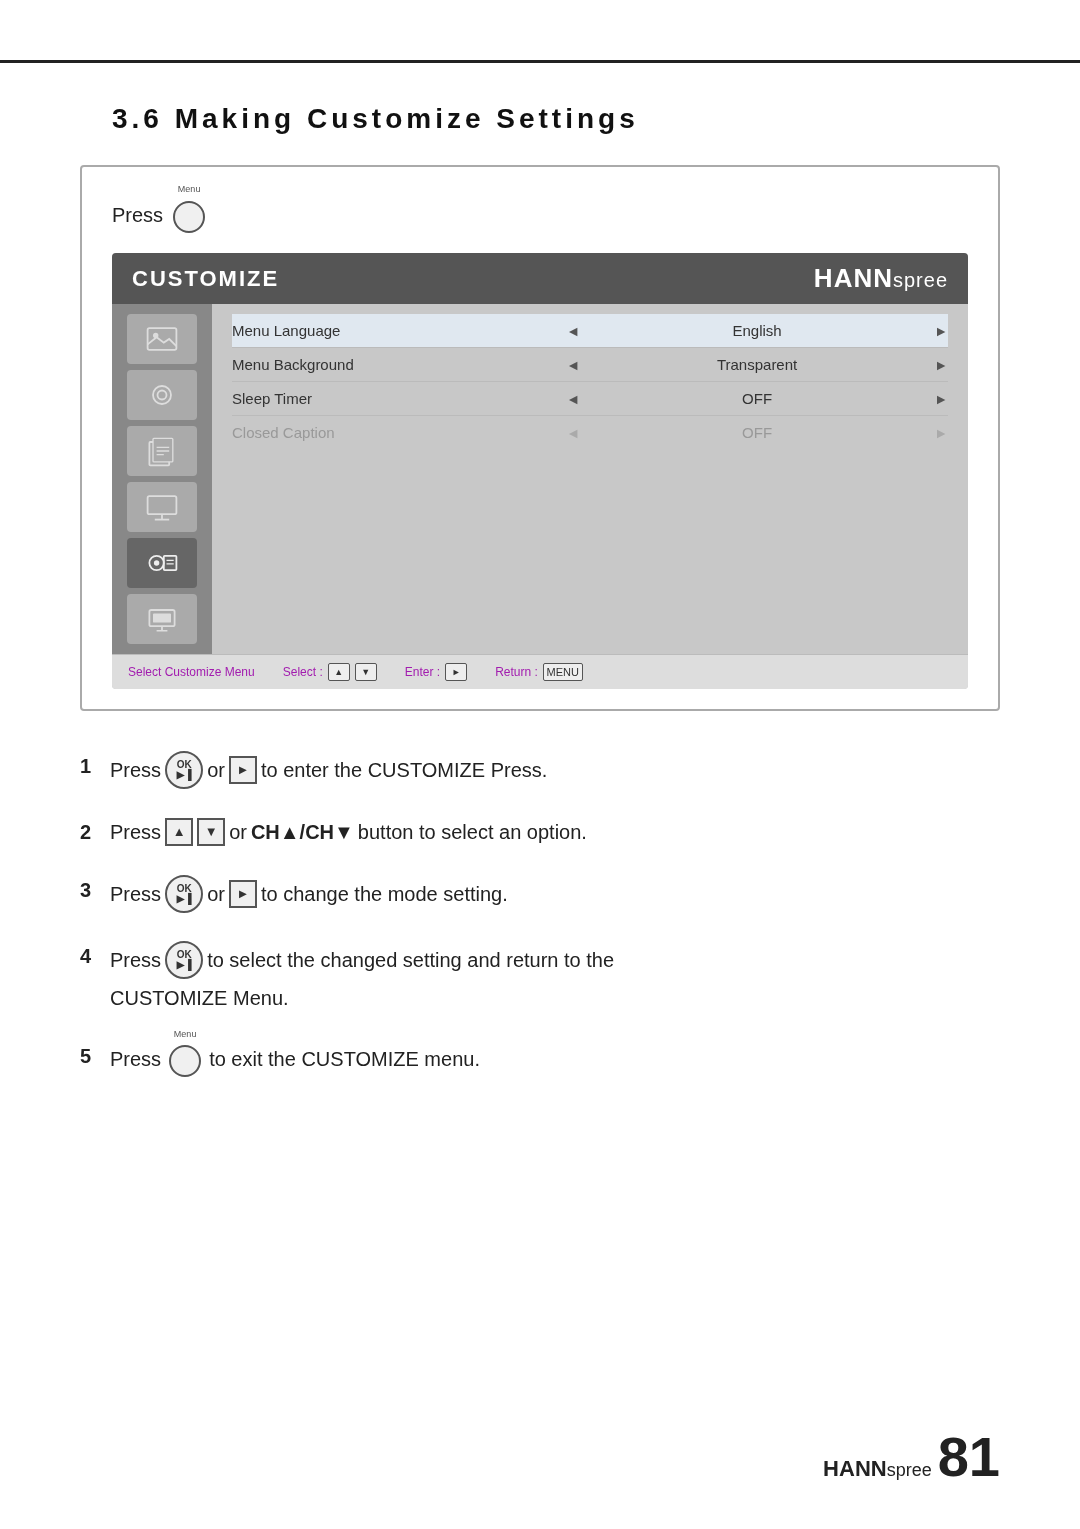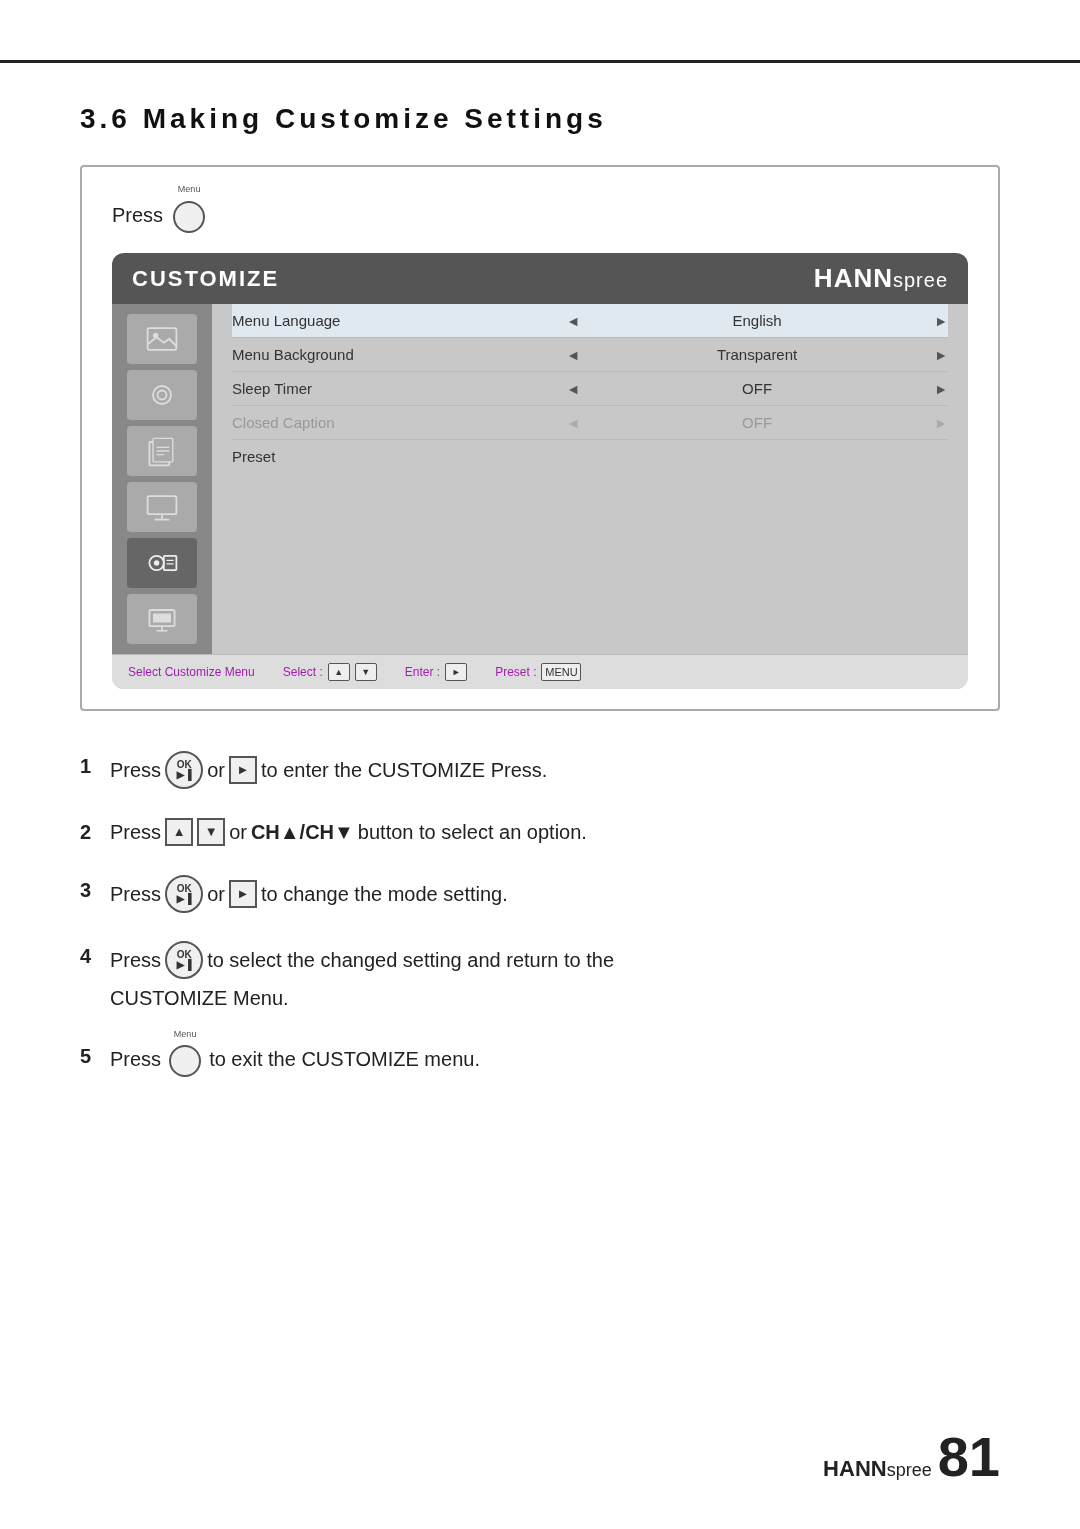--- a/index.html
+++ b/index.html
@@ -17,21 +17,21 @@
       width: 100%;
       height: 3px;
       background: #222;
       margin-top: 60px;
     }
 
     .section-title {
       font-size: 28px;
       font-weight: bold;
       letter-spacing: 4px;
-      margin: 40px 80px 30px 80px;
+      margin: 40px 80px 30px 112px;
       color: #111;
     }
 
     
     .instruction-box {
       margin: 0 80px 40px 80px;
       border: 2px solid #aaa;
       border-radius: 4px;
       padding: 30px 30px 20px 30px;
       background: #fff;
@@ -72,21 +72,21 @@
       border-radius: 50%;
       border: 2px solid #555;
       background: #f0f0f0;
       font-size: 10px;
       color: #333;
     }
 
     
     .osd-screen {
       background: #c8c8c8;
-      border-radius: 12px;
+      border-radius: 4px;
       padding: 0;
       overflow: hidden;
     }
 
     .osd-header {
       background: #555;
       display: flex;
       align-items: center;
       justify-content: space-between;
       padding: 10px 20px;
@@ -141,21 +141,21 @@
     }
 
     .osd-sidebar-icon svg {
       width: 36px;
       height: 36px;
       fill: #ddd;
     }
 
     .osd-main {
       flex: 1;
-      padding: 0 20px;
+      padding: 10px 20px;
     }
 
     .osd-menu-row {
       display: flex;
       align-items: center;
       padding: 8px 0;
       border-bottom: 1px solid #bbb;
       font-size: 16px;
       color: #222;
     }
@@ -437,40 +437,37 @@
           <span class="osd-menu-arrow-right">►</span>
         </div>
 
         <div class="osd-menu-row">
           <span class="osd-menu-label disabled">Closed Caption</span>
           <span class="osd-menu-arrow-left" style="color:#aaa;">◄</span>
           <span class="osd-menu-value disabled">OFF</span>
           <span class="osd-menu-arrow-right" style="color:#aaa;">►</span>
         </div>
 
-        <div class="osd-menu-row">
-          <span class="osd-menu-label">Preset</span>
-        </div>
 
       </div>
     </div>
 
     <div class="osd-footer">
       <span class="osd-footer-label">Select Customize Menu</span>
       <div class="osd-footer-section">
         <span class="osd-footer-label">Select :</span>
         <span class="osd-footer-btn">▲</span>
         <span class="osd-footer-btn">▼</span>
       </div>
       <div class="osd-footer-section">
         <span class="osd-footer-label">Enter :</span>
         <span class="osd-footer-btn">►</span>
       </div>
       <div class="osd-footer-section">
-        <span class="osd-footer-label">Preset :</span>
+        <span class="osd-footer-label">Return :</span>
         <span class="osd-footer-btn" style="width:40px;font-size:11px;">MENU</span>
       </div>
     </div>
 
   </div>
 
 </div>
 
 <div class="steps-section">
 

